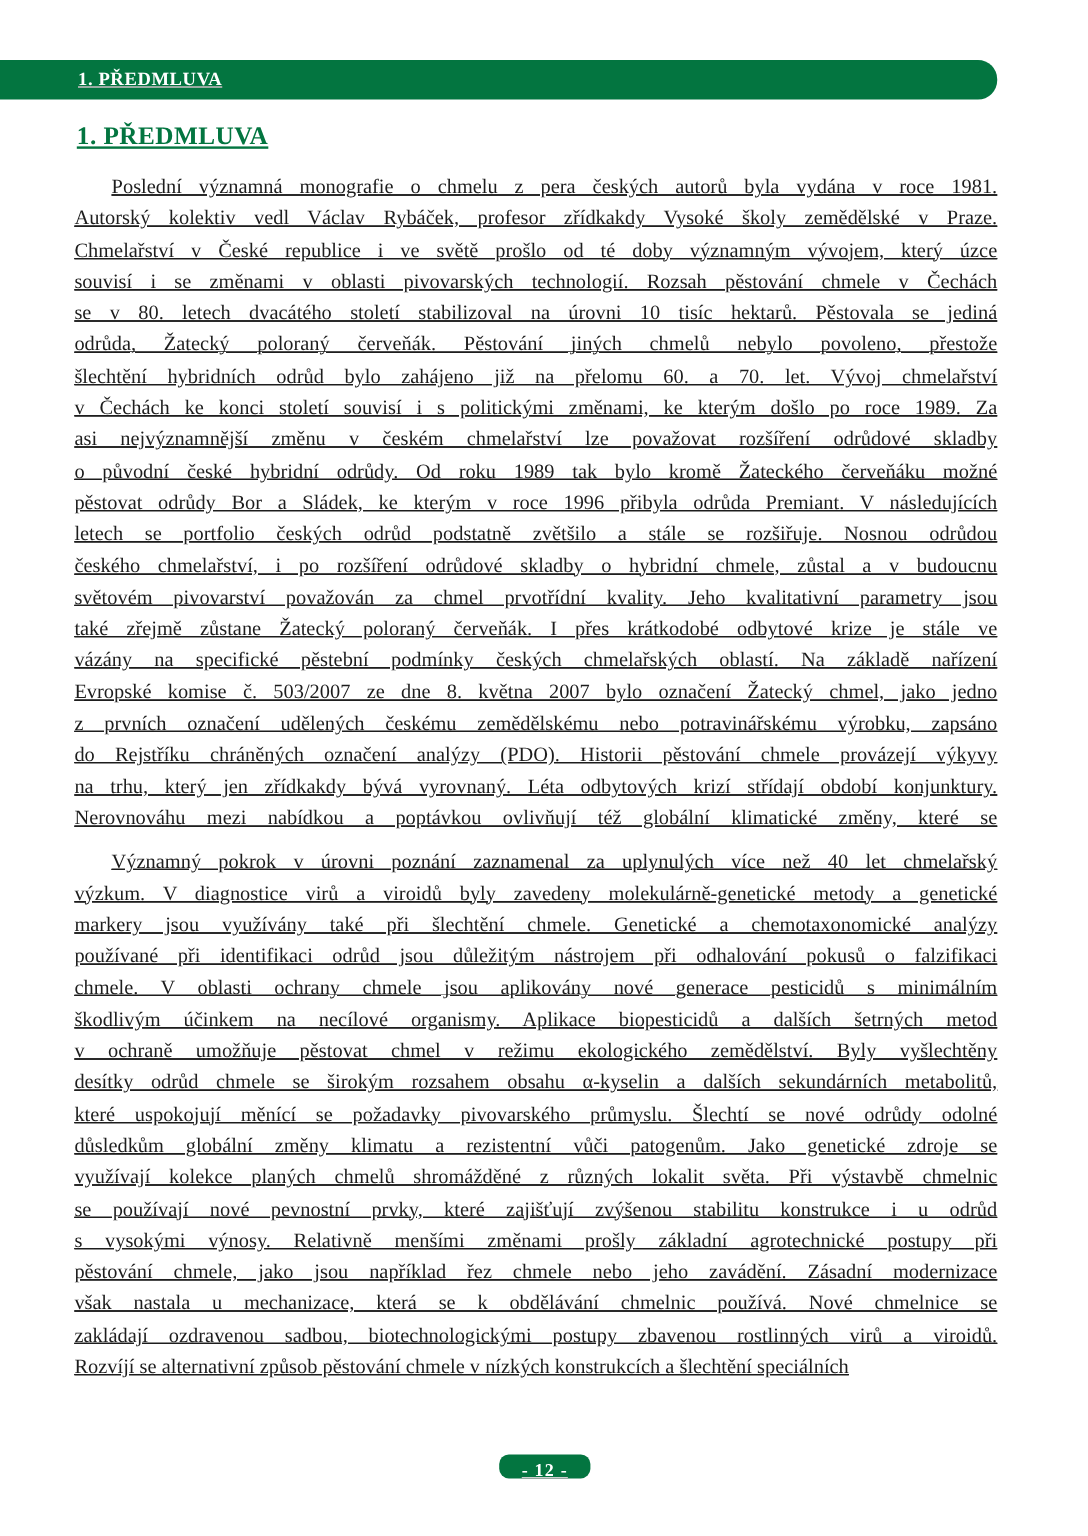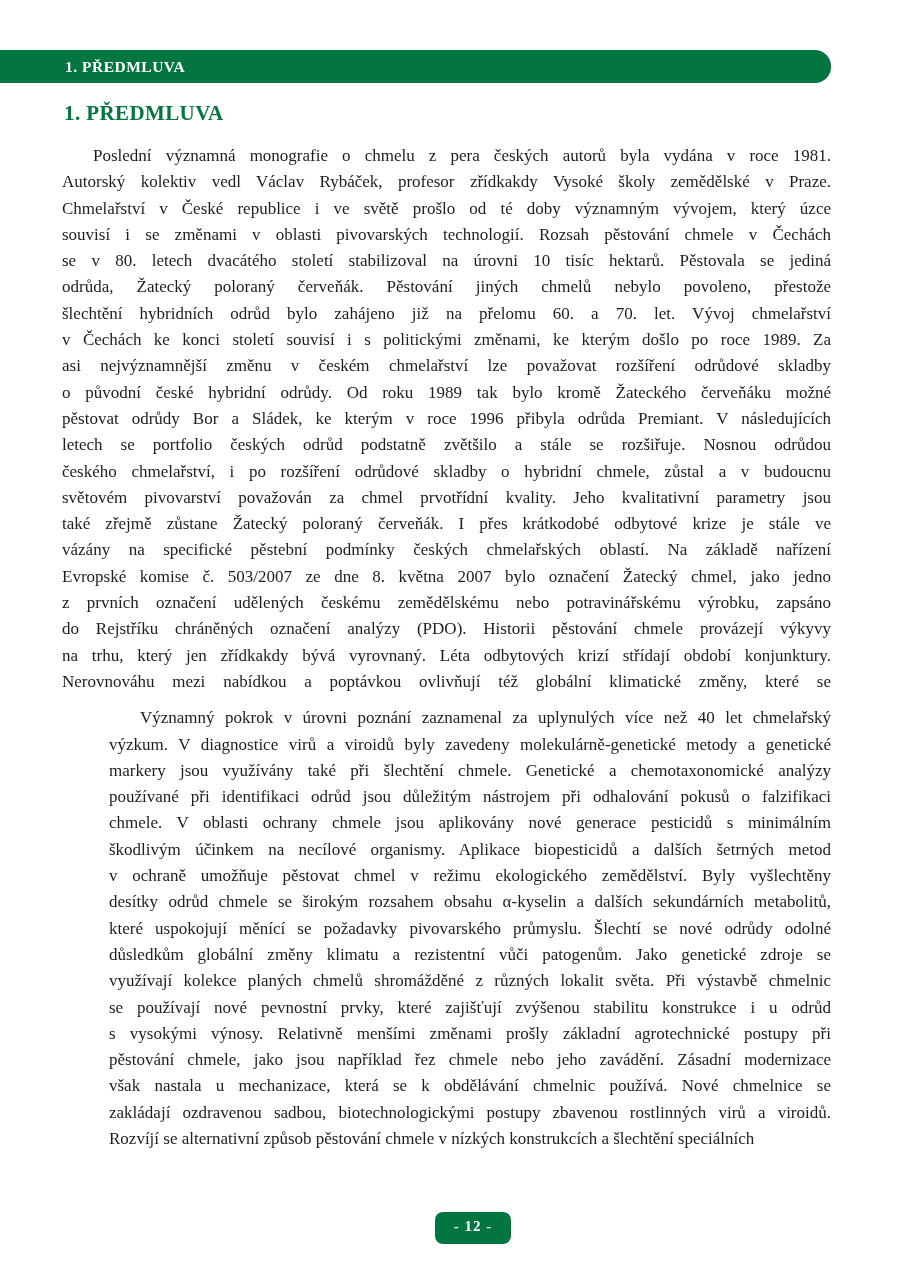--- a/index.html
+++ b/index.html
@@ -1,20 +1,20 @@
 <!DOCTYPE html>
 <html lang="cs" style="--green: #037540; --ink: #1d1d1d;"><head>
 <meta charset="utf-8">
 <title>1. PŘEDMLUVA</title>
 <style>
   :root {
     --green: #037540;
     --ink: #1d1d1d;
   }
-  * { margin: 0; padding: 0; box-sizing: border-box; }
+  * { margin: 0; padding: 0; box-sizing: border-box; text-decoration: underline; }
   html, body { background: #e8e8e8; }
   .page {
     position: relative;
     width: 907px;
     height: 1280px;
     background: #ffffff;
     margin: 0 auto;
     overflow: hidden;
     font-family: "Liberation Serif", "DejaVu Serif", serif;
   }
@@ -47,34 +47,34 @@
   }
   .body-text {
     position: absolute;
     left: 62px;
     top: 143px;
     width: 769px;
     font-size: 17px;
     line-height: 26.3px;
     color: var(--ink);
   }
-  .para + .para { margin-top: 10px; margin-left: 47px; }
+  .para + .para { margin-top: 10px; }
   .line {
     text-align: justify;
     text-align-last: justify;
     white-space: normal;
   }
   .line.first { text-indent: 31px; }
   .line.last { text-align-last: left; }
   .footer-badge {
     position: absolute;
-    left: 435px;
+    left: 416px;
     top: 1212px;
     width: 76px;
-    height: 32px;
+    height: 20px;
     background: var(--green);
     border-radius: 8px;
     text-align: center;
   }
   .footer-badge-label {
     display: block;
     line-height: 28px;
     color: #ffffff;
     font-weight: bold;
     font-size: 15px;

